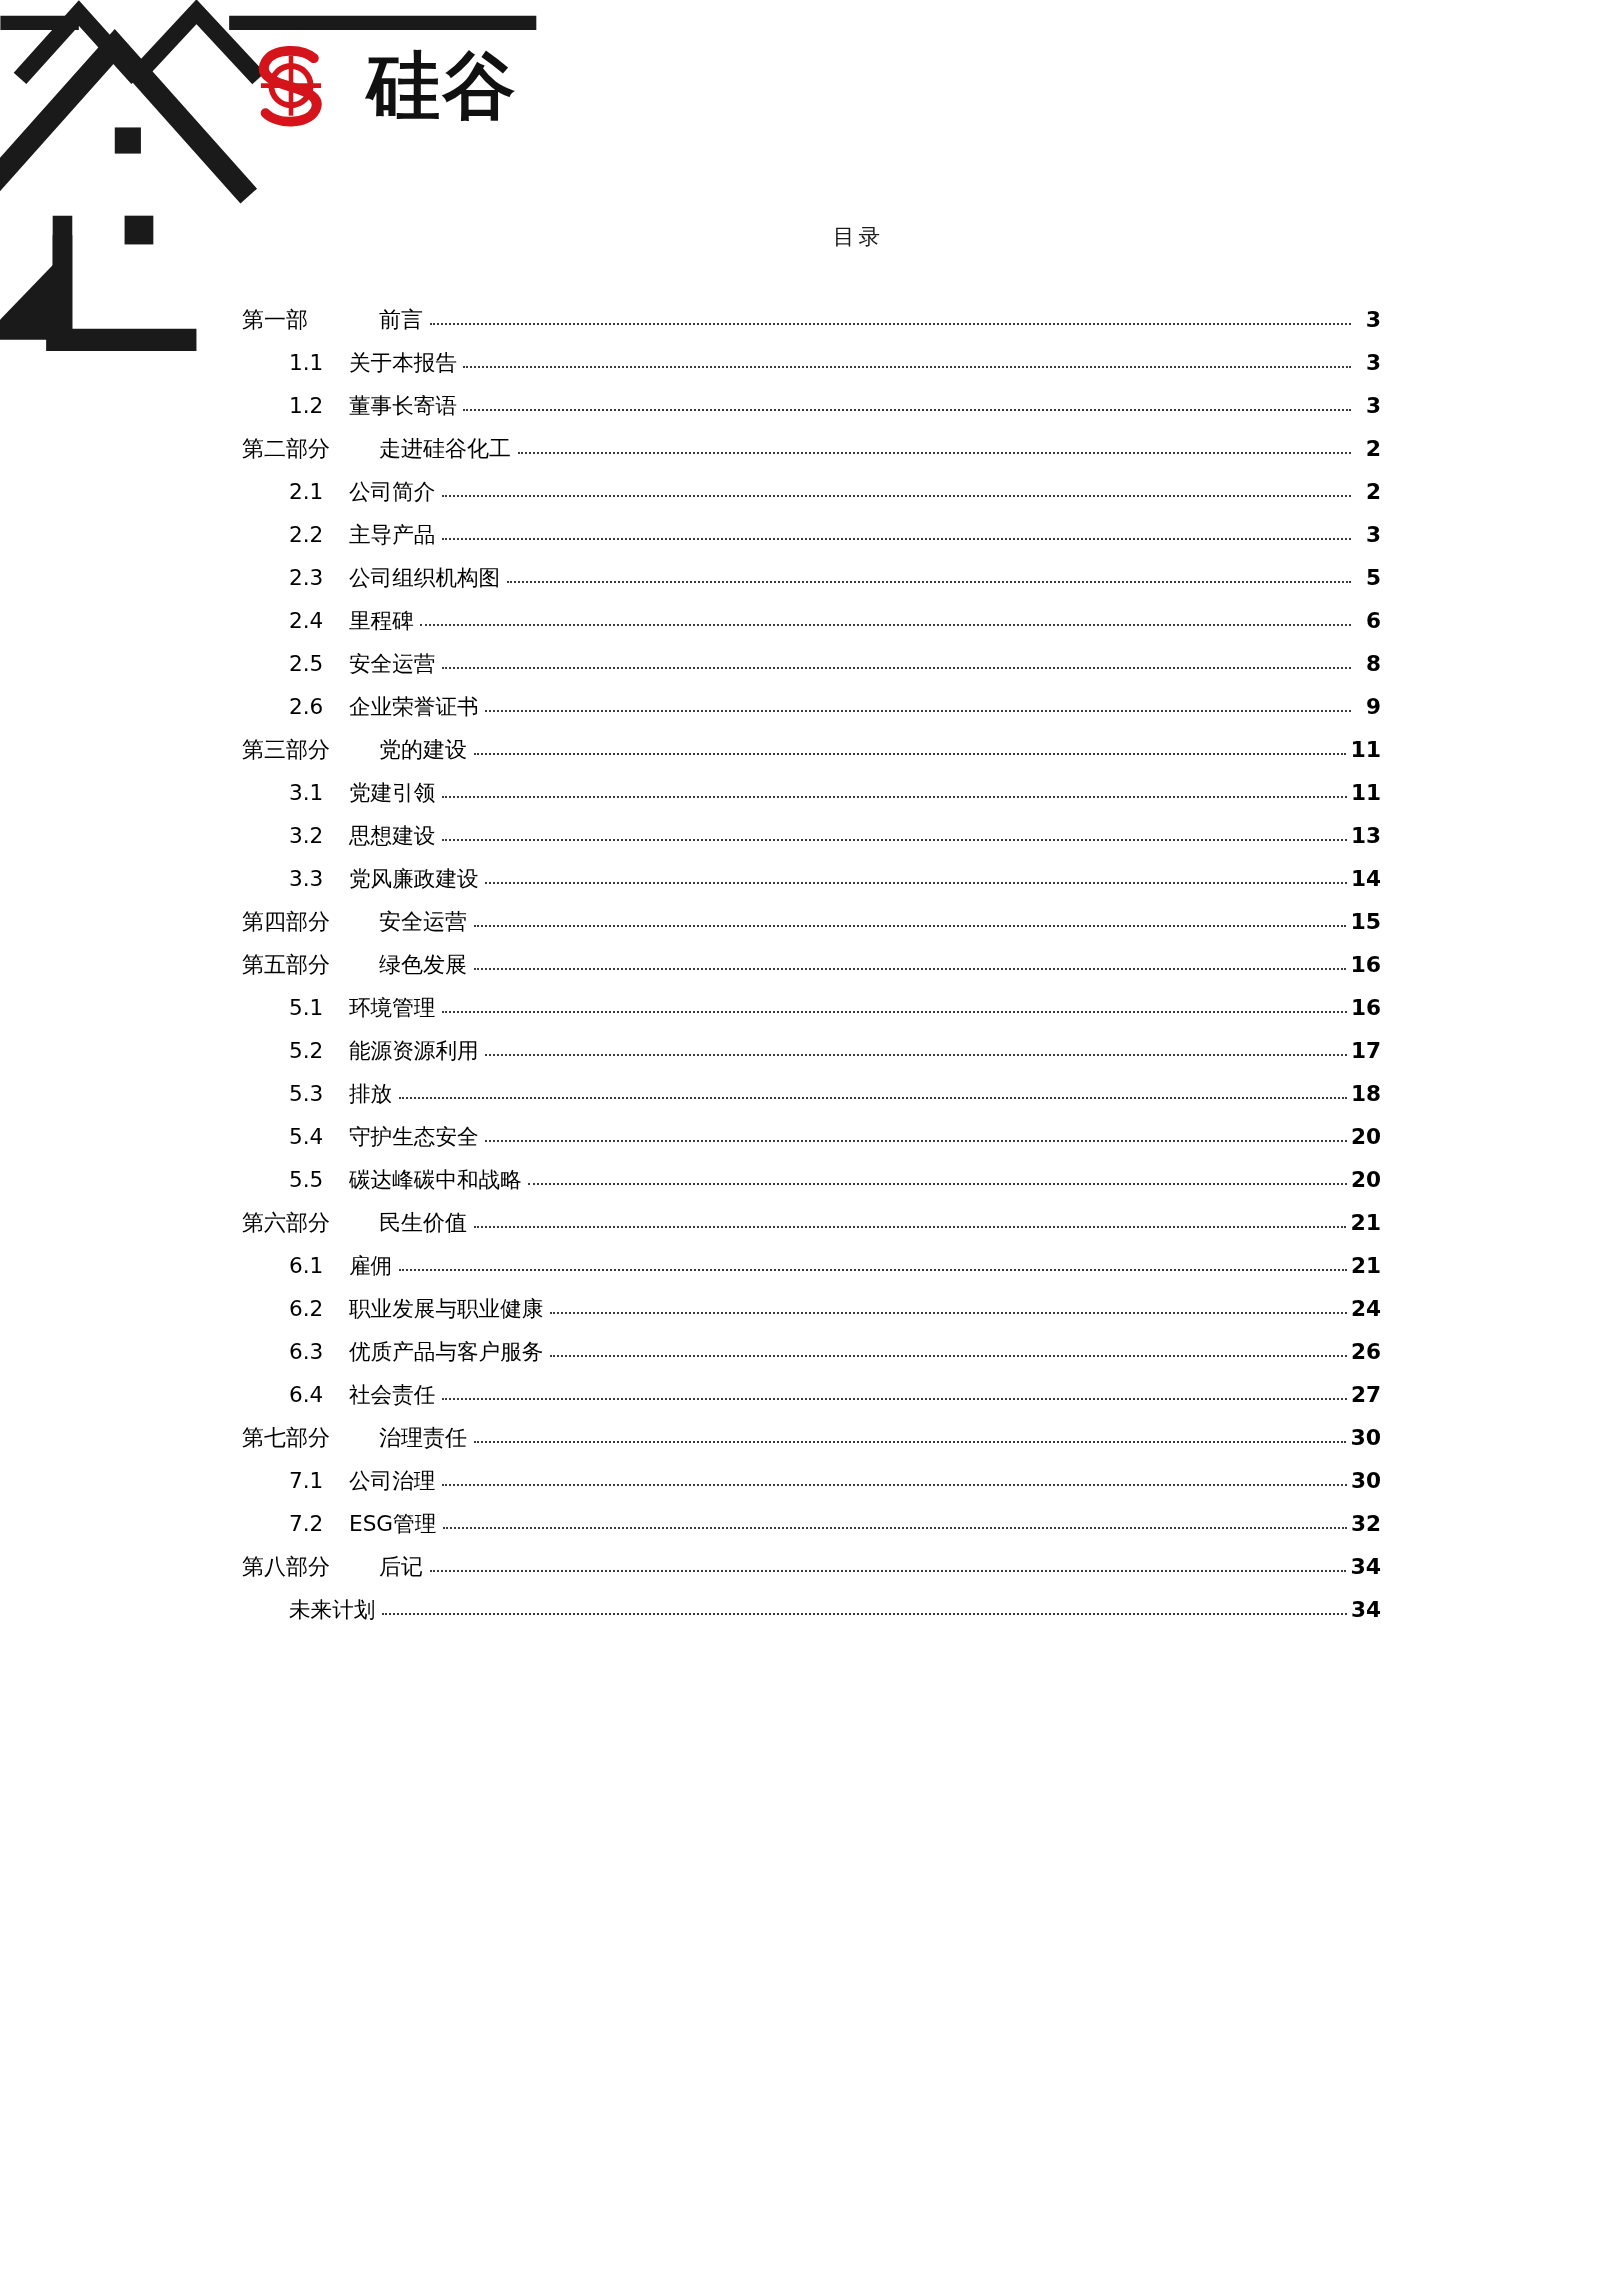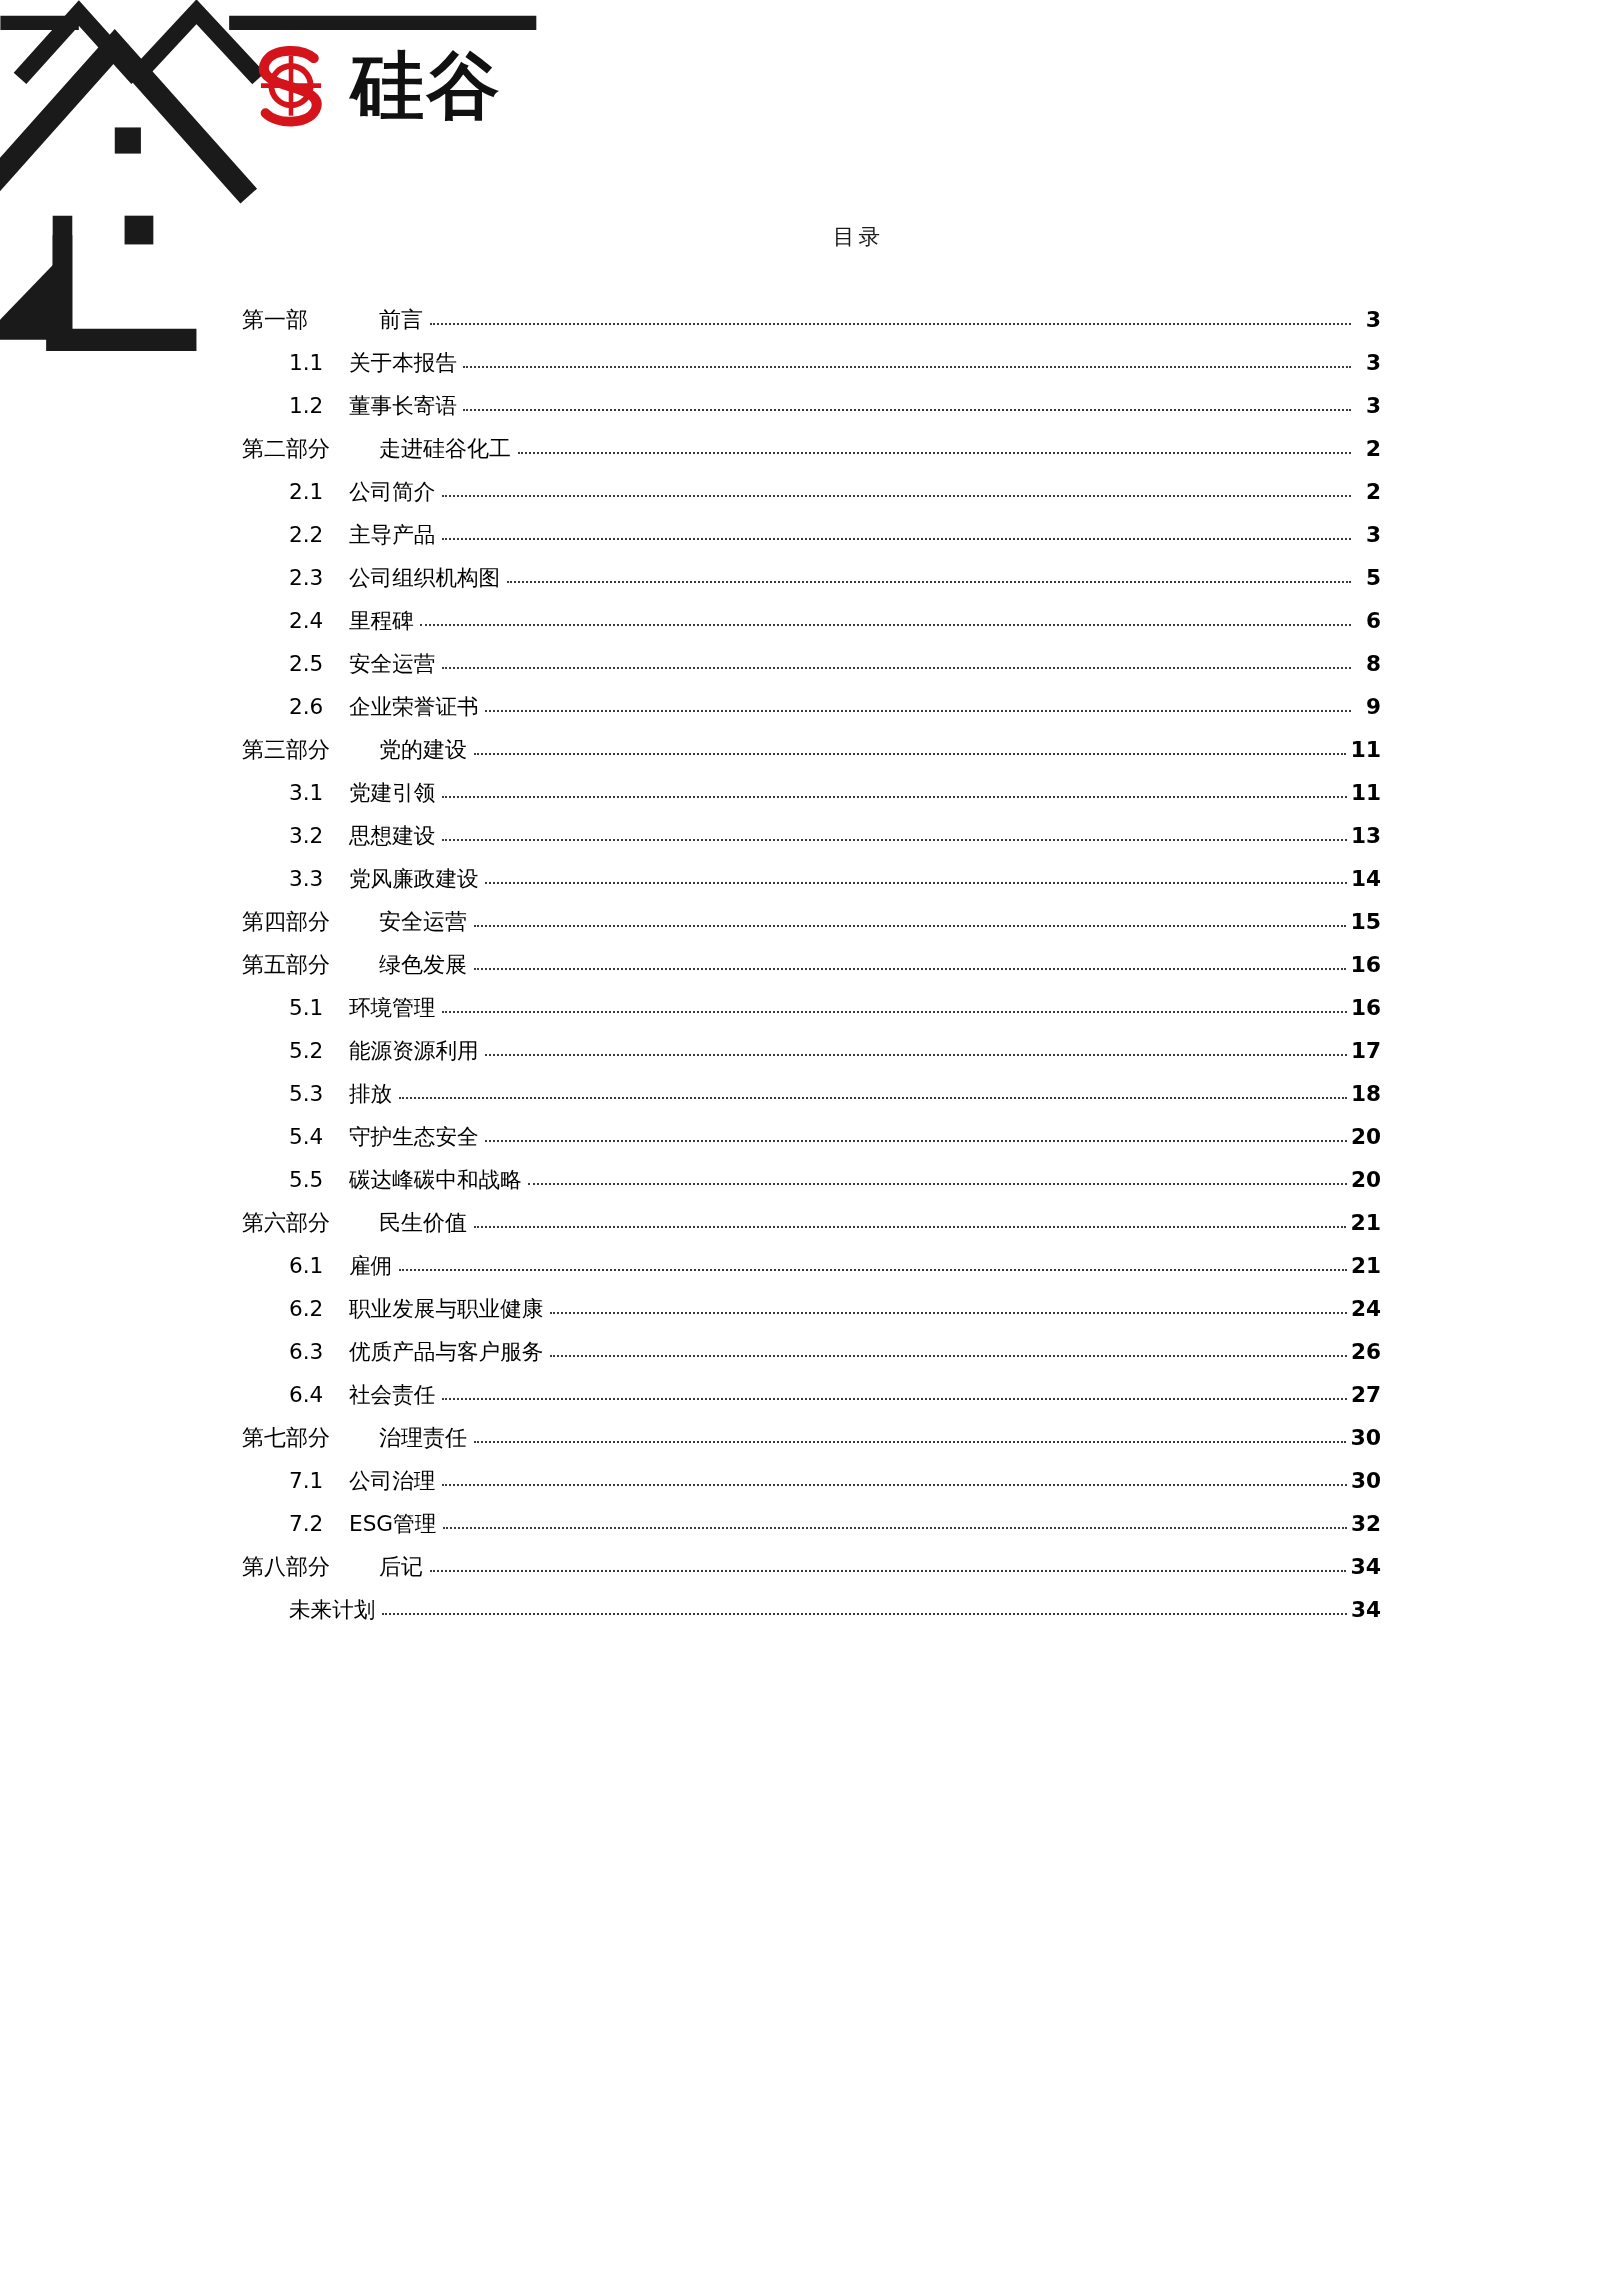--- a/index.html
+++ b/index.html
@@ -27,21 +27,21 @@
     width: 589px;
     height: 366px;
     pointer-events: none;
   }
   .logo-block {
     position: absolute;
     left: 242px;
     top: 36px;
     display: flex;
     align-items: center;
-    gap: 11px;
+    gap: 27px;
   }
   .logo-mark {
     width: 98px;
     height: 98px;
     position: relative;
   }
   .logo-text {
     font-family: "DejaVu Sans", sans-serif;
     font-size: 73px;
     font-weight: bold;

